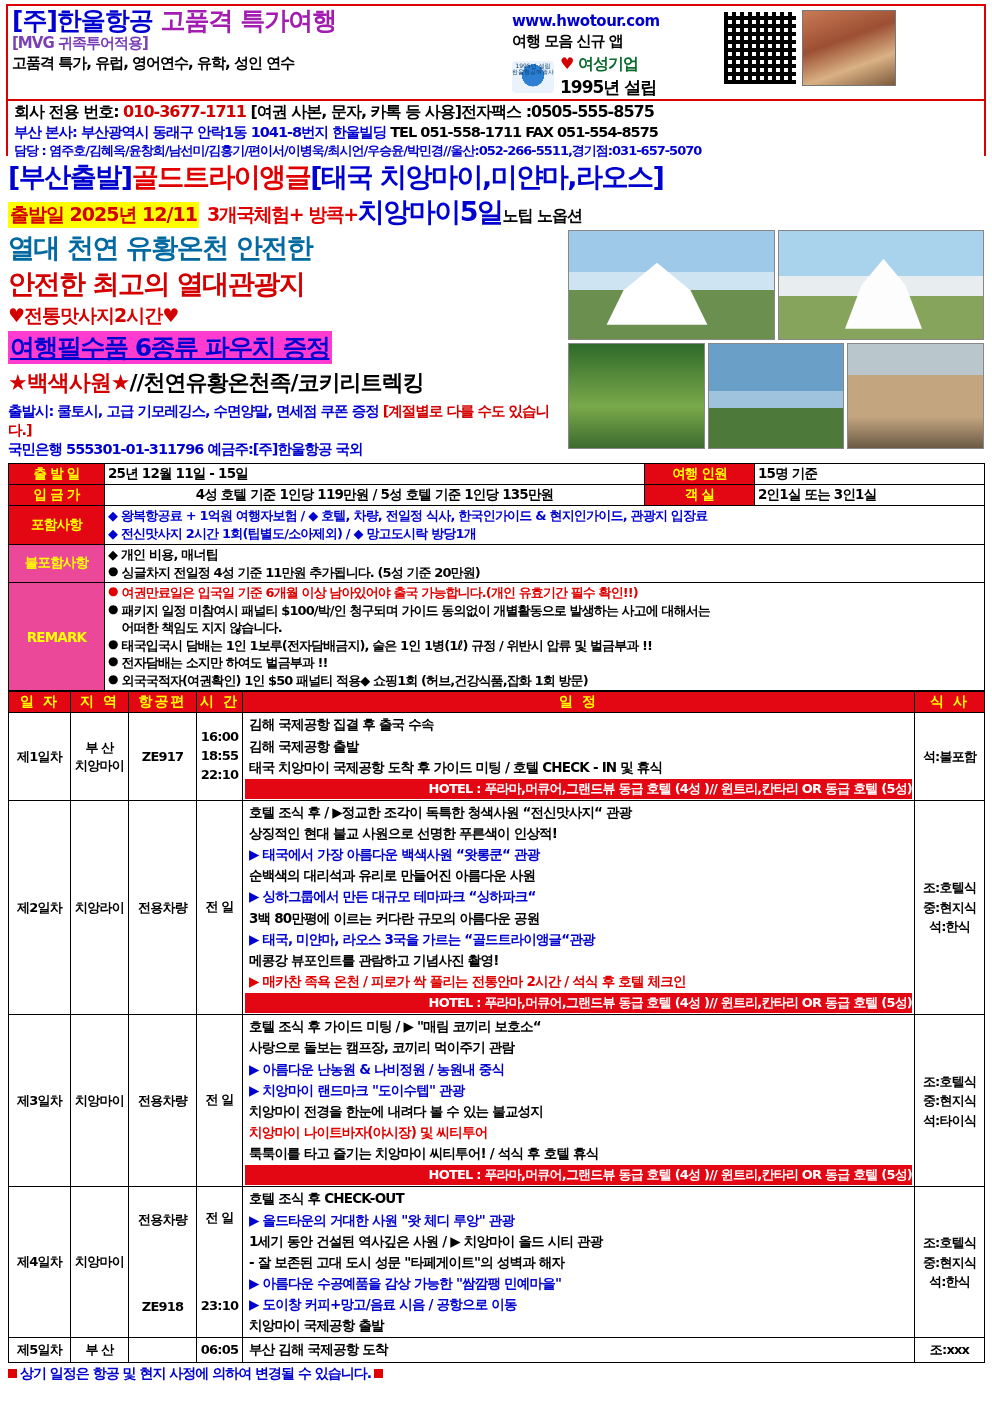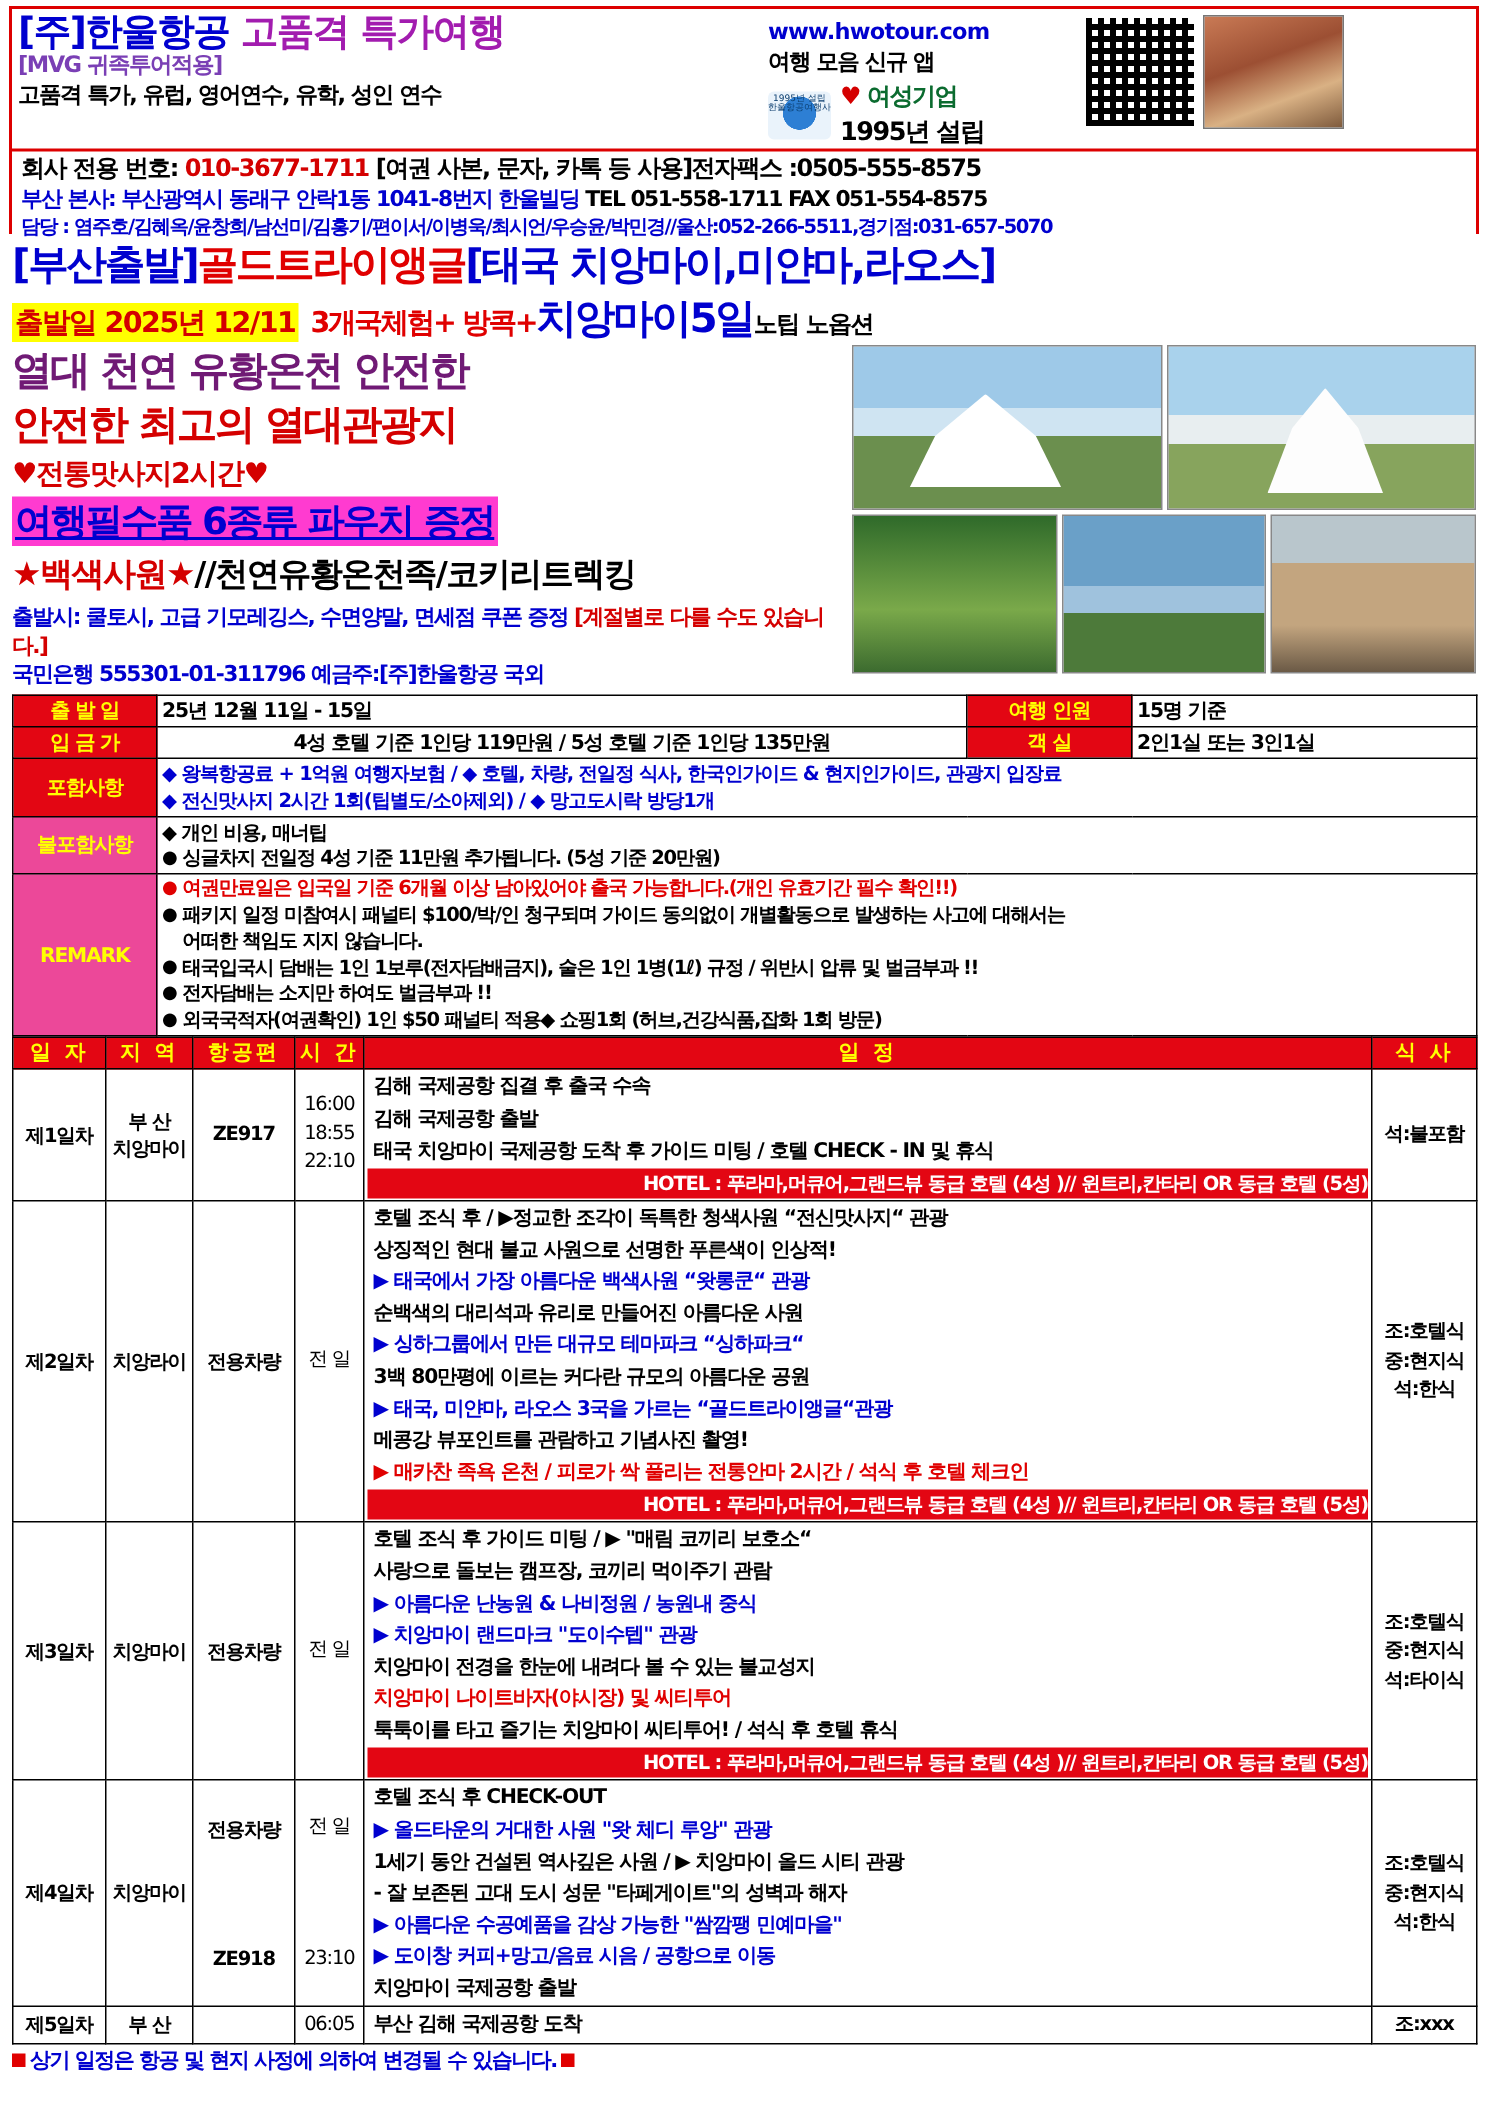--- a/index.html
+++ b/index.html
@@ -43,21 +43,21 @@
   .t1 .red{color:#e00000;}
   .t2{display:flex;align-items:baseline;gap:0;margin-top:2px;}
   .hl{background:#ffff00;color:#d40000;font-size:19px;font-weight:bold;letter-spacing:-1px;padding:0 2px;}
   .t2 .a{color:#e00000;font-size:19px;font-weight:bold;letter-spacing:-1.5px;margin-left:8px;}
   .t2 .b{color:#0000cf;font-size:27px;font-weight:bold;letter-spacing:-1.5px;}
   .t2 .c{color:#000;font-size:16px;font-weight:bold;letter-spacing:-1px;}
 
   .body-cols{display:flex;padding:0 8px;}
   .left-col{width:560px;}
   .right-col{width:calc(100% - 560px);padding-left:4px;}
-  .h1blue{color:#701a75;font-size:27px;font-weight:bold;letter-spacing:-1.5px;line-height:1.35;}
+  .h1blue{color:#0369a1;font-size:27px;font-weight:bold;letter-spacing:-1.5px;line-height:1.35;}
   .h1red{color:#d40000;font-size:27px;font-weight:bold;letter-spacing:-1.5px;line-height:1.35;}
   .heart{color:#d40000;font-size:19px;font-weight:bold;letter-spacing:-1px;}
   .pink-hl{display:inline-block;background:#ff3bd0;color:#0000cf;font-size:25px;font-weight:bold;letter-spacing:-1.5px;text-decoration:underline;padding:0 2px;margin-top:2px;}
   .star{color:#d40000;font-size:22px;font-weight:bold;letter-spacing:-1px;margin-top:4px;}
   .star .blk{color:#000;}
   .note1{color:#0000cf;font-size:14.5px;font-weight:bold;letter-spacing:-1px;margin-top:4px;}
   .note1 .red{color:#d40000;}
   .note2{color:#0000cf;font-size:14.5px;font-weight:bold;letter-spacing:-1px;}
 
   .ph-row{display:flex;gap:3px;margin-bottom:3px;}
@@ -91,21 +91,21 @@
   .itin{width:976px;margin:0 8px 0 8px;table-layout:fixed;border:1px solid #000;}
   .itin td,.itin th{border:1px solid #000;font-size:13px;letter-spacing:-0.8px;padding:1px 2px;vertical-align:middle;}
   .itin .head{background:#e30613;color:#ffff00;font-weight:bold;text-align:center;font-size:14px;letter-spacing:2px;}
   .ctr{text-align:center;font-weight:bold;}
   .sched{font-size:13.5px;line-height:1.42;letter-spacing:-0.8px;padding:1px 4px;}
   .sched .b{color:#0000cf;font-weight:bold;}
   .sched .r{color:#e00000;font-weight:bold;}
   .sched .k{color:#000;font-weight:bold;}
   .hotelbar{background:#e30613;color:#fff;font-weight:bold;font-size:13px;text-align:right;letter-spacing:-0.8px;padding:1px 0;margin-top:1px;}
   .meal{text-align:center;font-weight:bold;font-size:12.5px;line-height:1.5;letter-spacing:-0.8px;}
-  .times{font-weight:normal;font-size:13.5px;line-height:1.45;text-align:center;}
+  .times{font-weight:bold;font-size:13.5px;line-height:1.45;text-align:center;}
   .footnote{margin:2px 8px 0 8px;font-size:14px;font-weight:bold;color:#0000cf;letter-spacing:-1px;}
   .sq{display:inline-block;width:9px;height:9px;background:#e00000;margin-right:3px;}
   .sq2{display:inline-block;width:9px;height:9px;background:#e00000;margin-left:3px;}
 </style>
 </head>
 <body>
 
 <div class="page">
 
   <div class="hdr">

